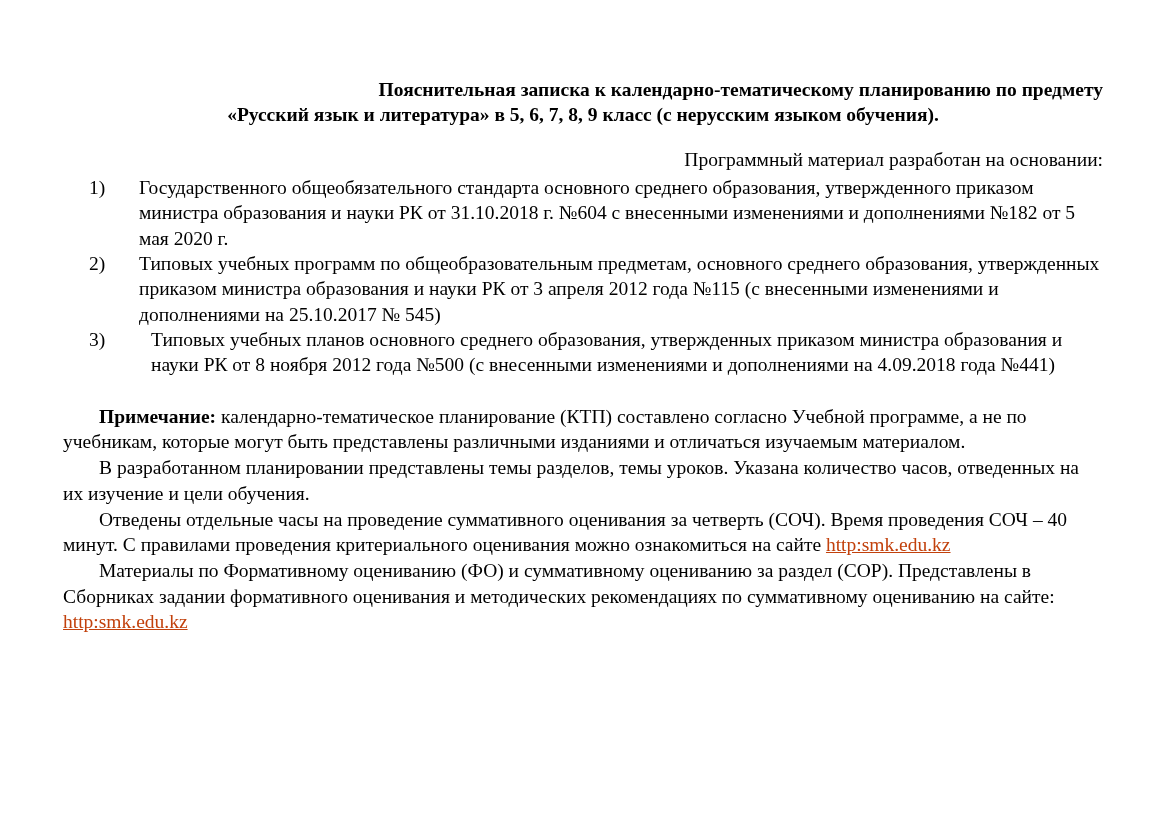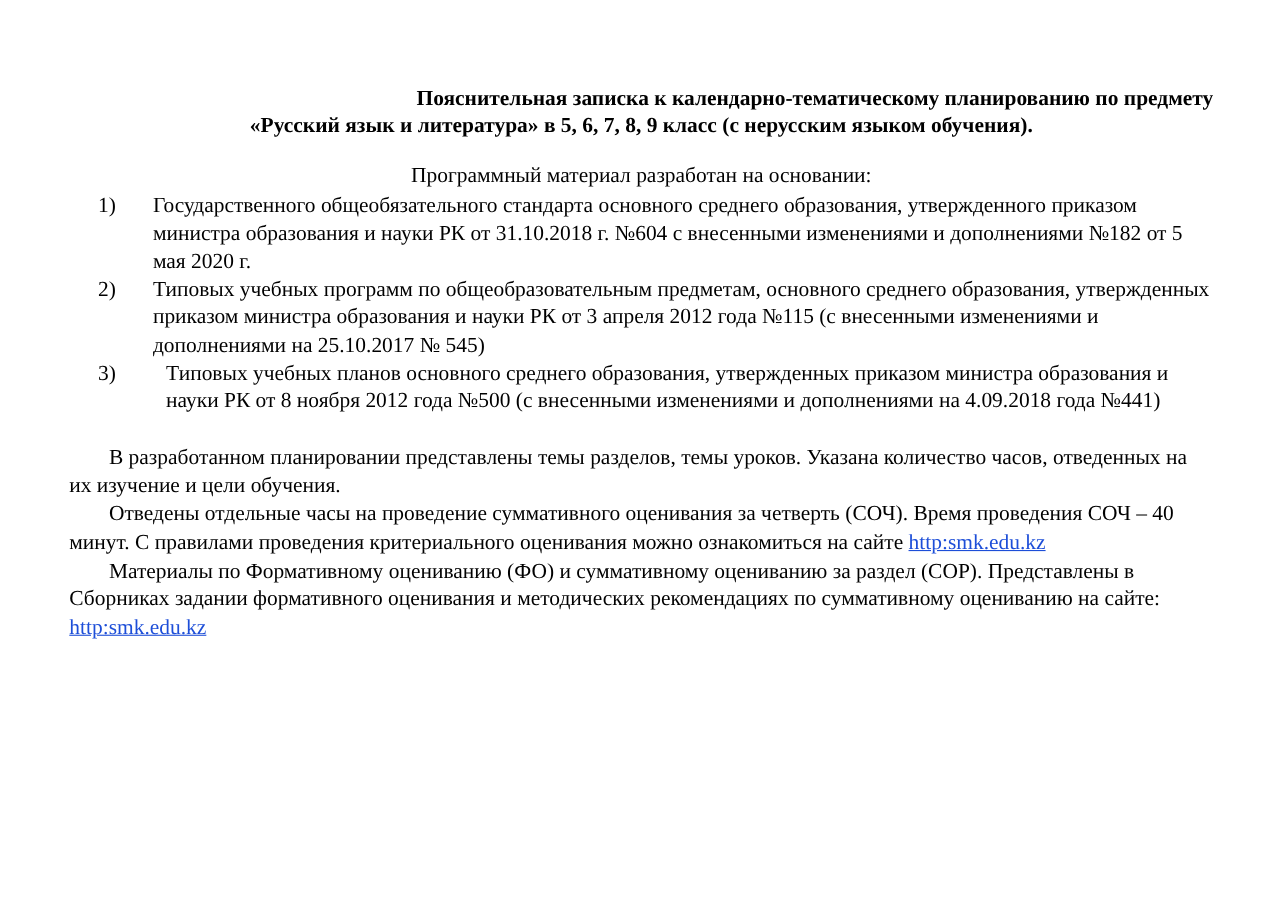--- a/index.html
+++ b/index.html
@@ -38,21 +38,21 @@
   }
   .title-line { display: block; }
   .title-bold { font-weight: bold; text-align: right; }
   .title-reg { font-weight: bold; }
 
   
   .intro {
     font-size: 19.5px;
     line-height: 1.28;
     margin: 0 0 2px 0;
-    text-align: center;
+    text-align: right;
   }
 
   
   ol.basis-list {
     list-style: none;
     margin: 0;
     padding: 0;
     font-size: 19.5px;
     line-height: 1.30;
   }
@@ -78,21 +78,21 @@
     font-size: 19.5px;
     line-height: 1.32;
   }
   .para {
     margin: 0;
     text-align: left;
     text-indent: 36px;
   }
   .bold { font-weight: bold; }
   .link {
-    color: #1d4ed8;
+    color: #c2410c;
   }
 </style>
 </head>
 <body>
 
 <div class="page">
   <div class="doc-body">
 
     <div class="title-block">
       <span class="title-line title-bold">Пояснительная записка к календарно-тематическому планированию по предмету</span>
@@ -113,20 +113,23 @@
         <span>Типовых учебных программ по общеобразовательным предметам, основного среднего образования, утвержденных приказом министра образования и науки РК от 3 апреля 2012 года №115 (с внесенными изменениями и дополнениями на 25.10.2017 № 545)</span>
       </li>
       <li class="wide-gap">
         <span class="marker">3)</span>
         <span>Типовых учебных планов основного среднего образования, утвержденных приказом министра образования и науки РК от 8 ноября 2012 года №500 (с внесенными изменениями и дополнениями на 4.09.2018 года №441)</span>
       </li>
     </ol>
 
     <div class="para-block">
 
+      <p class="para">
+        <span class="bold">Примечание:</span><span> календарно-тематическое планирование (КТП) составлено согласно Учебной программе, а не по учебникам, которые могут быть представлены различными изданиями и отличаться изучаемым материалом.</span>
+      </p>
 
       <p class="para">В разработанном планировании представлены темы разделов, темы уроков. Указана количество часов, отведенных на их изучение и цели обучения.</p>
 
 
       <p class="para">
         <span>Отведены отдельные часы на проведение суммативного оценивания за четверть (СОЧ).  Время проведения СОЧ – 40 минут. С правилами проведения критериального оценивания можно ознакомиться на сайте </span><a href="#" class="link">http:smk.edu.kz</a>
       </p>
 
       <p class="para">
         <span>Материалы по Формативному оцениванию (ФО) и суммативному оцениванию за раздел (СОР). Представлены в Сборниках задании формативного оценивания и  методических рекомендациях по суммативному оцениванию на сайте: </span><a href="#" class="link">http:smk.edu.kz</a>

